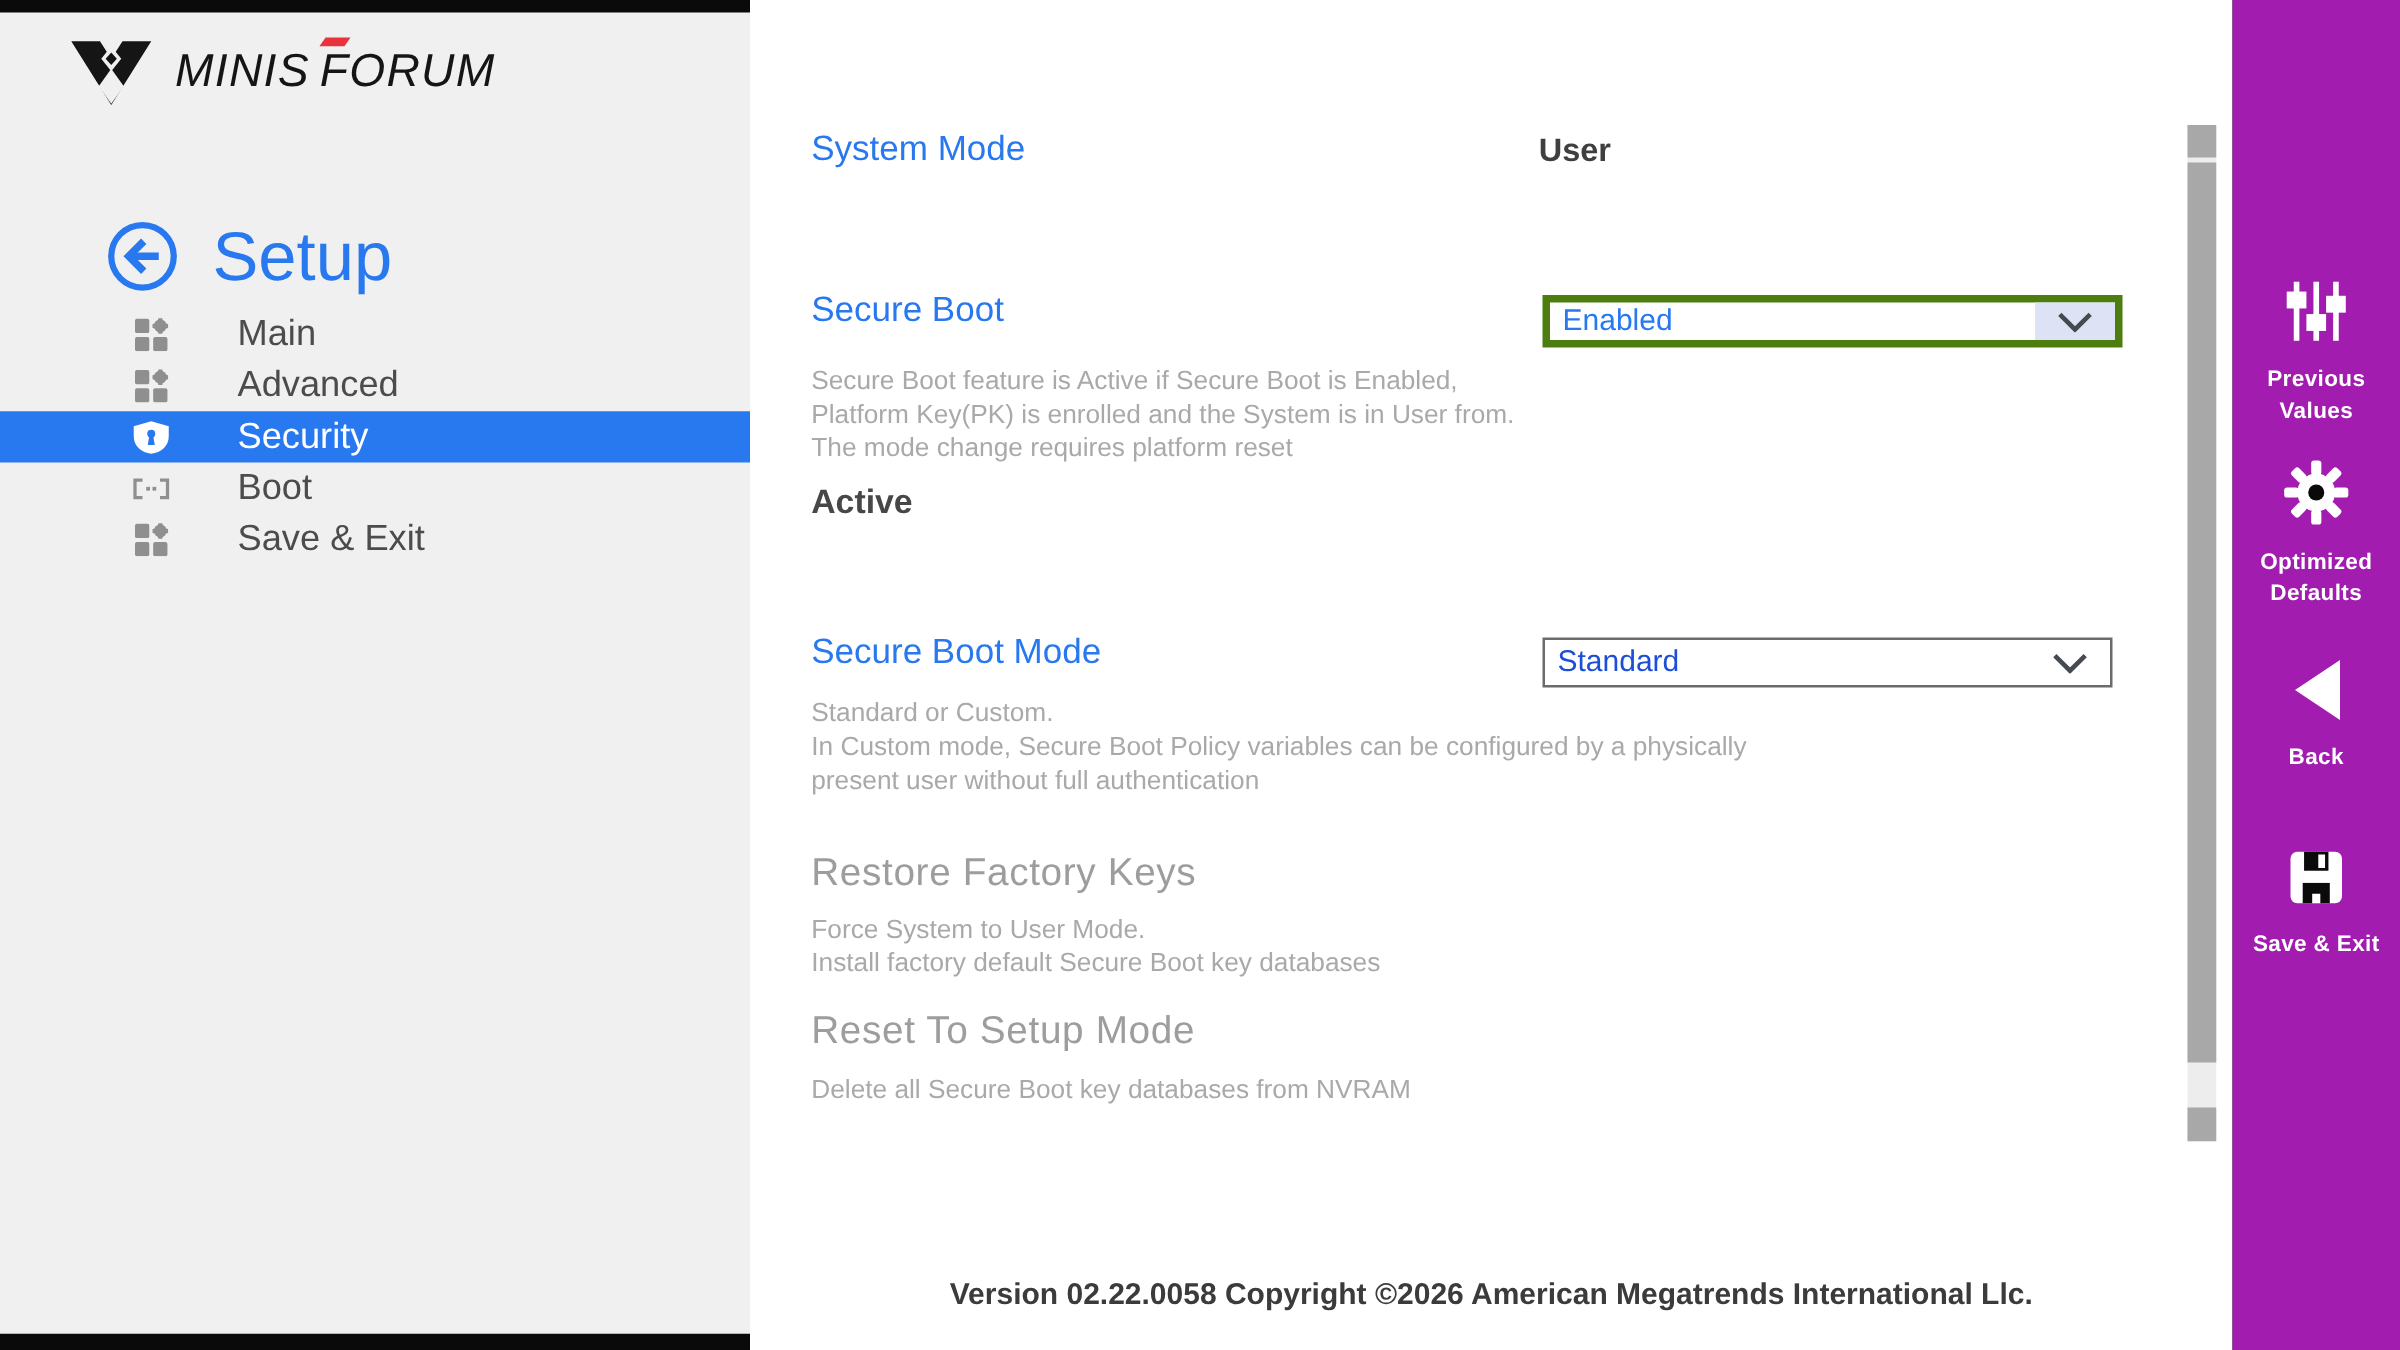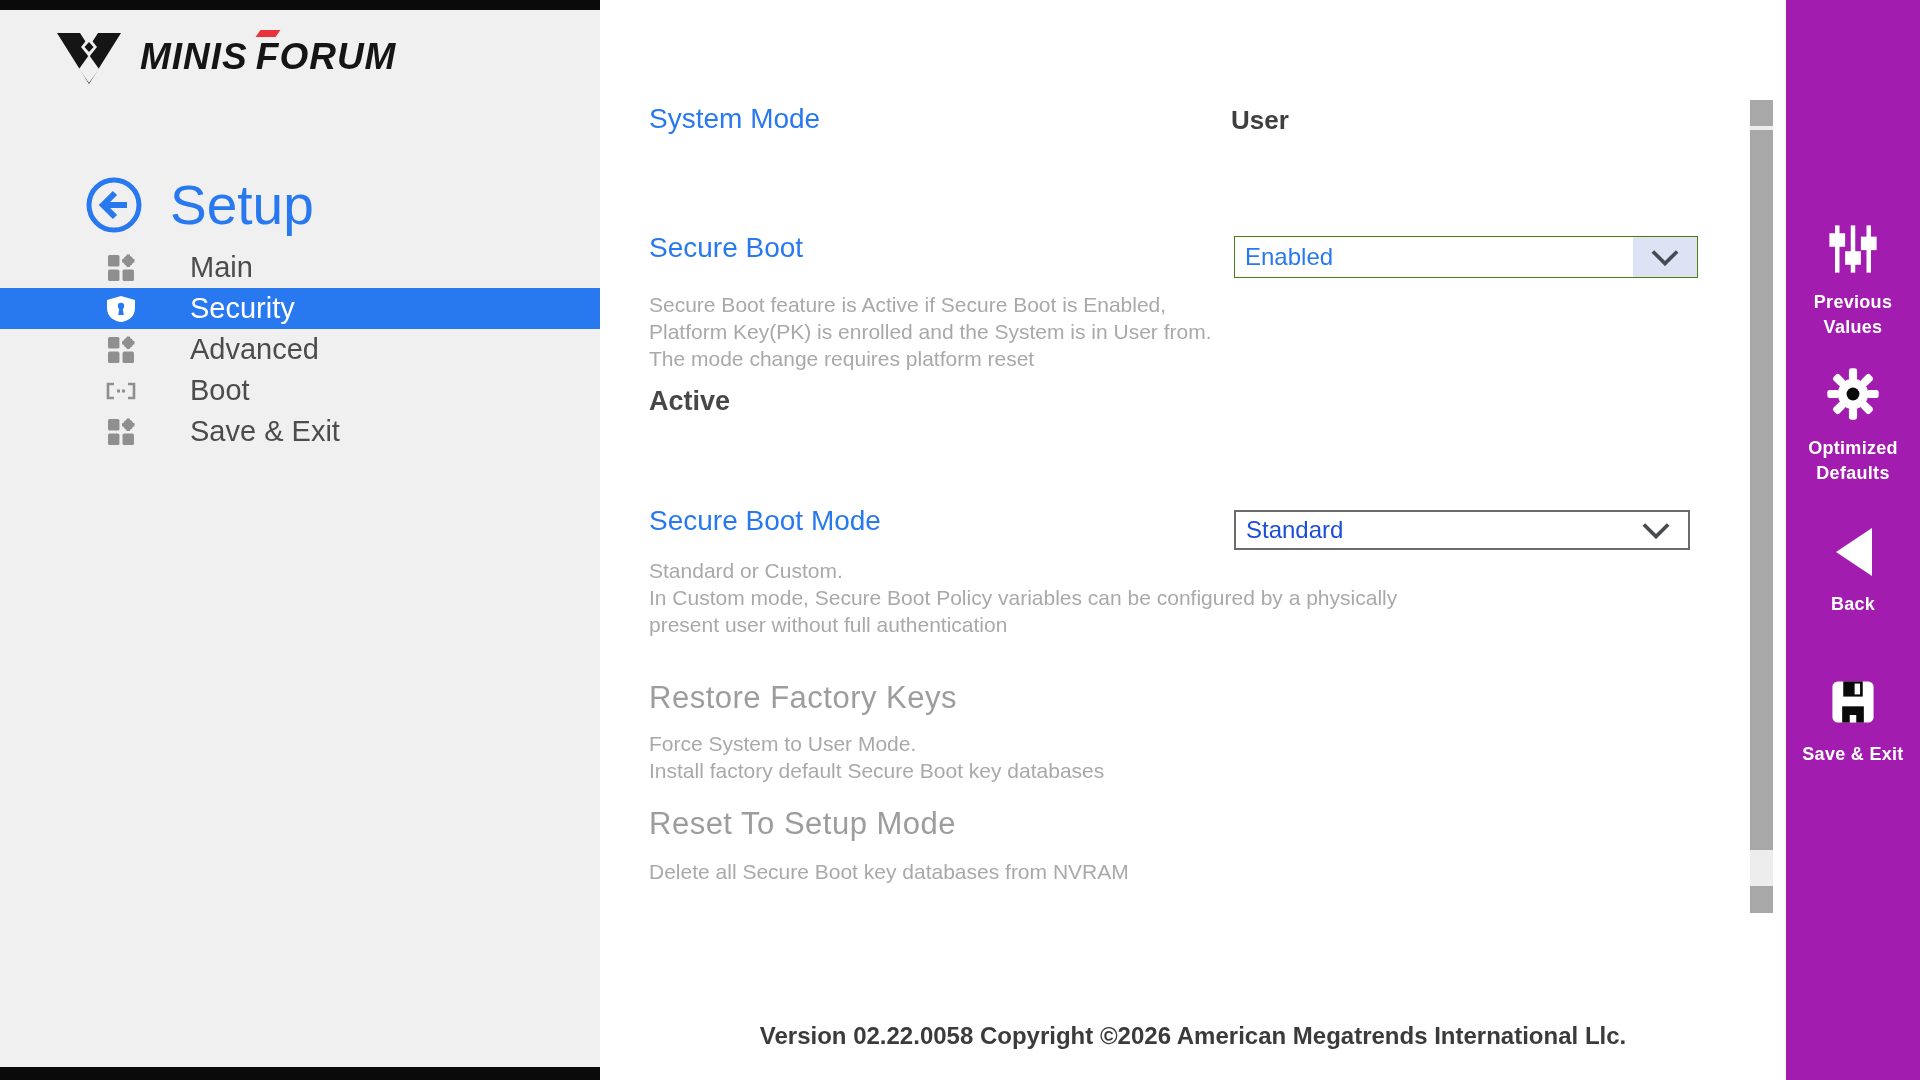--- a/index.html
+++ b/index.html
@@ -5,21 +5,21 @@
   * { box-sizing: border-box; }
   html,body { margin:0; padding:0; background:#000; }
   .screen {
     position:relative; width:1920px; height:1080px; overflow:hidden;
     background:#0a0a0a; font-family:"Liberation Sans","DejaVu Sans",sans-serif;
   }
 
   
   .sidebar { position:absolute; left:0; top:10px; width:600px; height:1057px; background:#f0f0f0; }
   .logo { position:absolute; left:52px; top:18px; display:flex; align-items:center; }
-  .logo-text { position:relative; margin-left:14px; font-style:italic; font-weight:700;
+  .logo-text { position:relative; margin-left:14px; font-style:italic; font-weight:400;
                font-size:37px; color:#151515; letter-spacing:1px; display:flex; }
   .logo-right { position:relative; margin-left:8px; }
   .red-mark { position:absolute; top:-6px; left:2px; width:20px; height:7px;
               background:#e8323c; transform:skewX(-35deg); }
   .setup-row { position:absolute; left:84px; top:163px; display:flex; align-items:center; }
   .setup-title { margin-left:26px; font-size:55px; color:#2878f0; }
   .menu { position:absolute; left:0; top:237px; width:624px; }
   .menu-item { display:flex; align-items:center; height:41px; cursor:default; }
   .mi-icon { width:34px; margin-left:104px; display:flex; justify-content:center; align-items:center; }
   .mi-label { margin-left:52px; font-size:29px; color:#4c4c4c; }
@@ -29,21 +29,21 @@
   
   .main { position:absolute; left:600px; top:0; width:1186px; height:1080px; background:#ffffff; }
   .flabel { position:absolute; left:49px; font-size:28px; color:#2878f0; }
   .fvalue { position:absolute; left:631px; font-size:26px; color:#3f3f3f; font-weight:700; }
   .status { position:absolute; left:49px; font-size:27px; color:#474747; font-weight:700; }
   .help { position:absolute; left:49px; font-size:21px; line-height:27px; color:#a9a9a9; }
   .gray-header { position:absolute; left:49px; font-size:31px; color:#9d9d9d; letter-spacing:0.5px; cursor:default; }
   .select { position:absolute; left:634px; display:flex; align-items:stretch; background:#fff; cursor:default; }
   .select .val { flex:1; display:flex; align-items:center; padding-left:10px; font-size:24px; color:#1d4ed8; }
   .select .chev { width:64px; display:flex; align-items:center; justify-content:center; }
-  .select.focused { border:1px solid #4d7c0f; }
+  .select.focused { border:6px solid #4d7c0f; }
   .select.focused .val { color:#2878f0; }
   .select.focused .chev { background:#dde3f4; }
   .select.plain { border:2px solid #6b6b6b; }
   .footer { position:absolute; left:43px; top:1022px; width:1100px; text-align:center;
             font-size:24px; font-weight:700; color:#3b3b3b; }
 
   
   .scrollbar { position:absolute; left:1750px; top:100px; width:23px; height:813px; background:#ededed; }
   .sb-up    { position:absolute; top:0; left:0; right:0; height:26px; background:#a8a8a8; }
   .sb-thumb { position:absolute; top:30px; left:0; right:0; height:720px; background:#a8a8a8; }
@@ -97,44 +97,44 @@
             <rect x="14" y="15" width="11" height="11" rx="1.5"></rect>
             <circle cx="19.5" cy="6.5" r="5"></circle>
             <rect x="17.8" y="0.5" width="3.4" height="3" rx="0.5"></rect>
             <rect x="17.8" y="9.5" width="3.4" height="3" rx="0.5"></rect>
             <rect x="13.5" y="4.8" width="3" height="3.4" rx="0.5"></rect>
             <rect x="22.5" y="4.8" width="3" height="3.4" rx="0.5"></rect>
           </svg>
         </span>
         <span class="mi-label">Main</span>
       </div>
-      <div class="menu-item selected">
-        <span class="mi-icon">
-          <svg width="30" height="28" viewBox="0 0 30 28">
-            <path d="M15 1 L29 5 V13 C29 21 23 26 15 27 C7 26 1 21 1 13 V5 Z" fill="#ffffff"></path>
-            <circle cx="15" cy="11" r="3.2" fill="#2878f0"></circle>
-            <path d="M13.4 13 h3.2 l1.2 7 h-5.6 z" fill="#2878f0"></path>
-          </svg>
-        </span>
-        <span class="mi-label">Security</span>
-      </div>
       <div class="menu-item">
         <span class="mi-icon">
           <svg width="27" height="27" viewBox="0 0 26 26" fill="#8f8f8f">
             <rect x="0" y="1" width="11" height="11" rx="1.5"></rect>
             <rect x="0" y="15" width="11" height="11" rx="1.5"></rect>
             <rect x="14" y="15" width="11" height="11" rx="1.5"></rect>
             <circle cx="19.5" cy="6.5" r="5"></circle>
             <rect x="17.8" y="0.5" width="3.4" height="3" rx="0.5"></rect>
             <rect x="17.8" y="9.5" width="3.4" height="3" rx="0.5"></rect>
             <rect x="13.5" y="4.8" width="3" height="3.4" rx="0.5"></rect>
             <rect x="22.5" y="4.8" width="3" height="3.4" rx="0.5"></rect>
           </svg>
         </span>
         <span class="mi-label">Advanced</span>
+      </div>
+      <div class="menu-item selected">
+        <span class="mi-icon">
+          <svg width="30" height="28" viewBox="0 0 30 28">
+            <path d="M15 1 L29 5 V13 C29 21 23 26 15 27 C7 26 1 21 1 13 V5 Z" fill="#ffffff"></path>
+            <circle cx="15" cy="11" r="3.2" fill="#2878f0"></circle>
+            <path d="M13.4 13 h3.2 l1.2 7 h-5.6 z" fill="#2878f0"></path>
+          </svg>
+        </span>
+        <span class="mi-label">Security</span>
       </div>
       <div class="menu-item">
         <span class="mi-icon">
           <svg width="30" height="22" viewBox="0 0 30 22" fill="none" stroke="#8f8f8f" stroke-width="2.6">
             <path d="M8 4 H2 V18 H8"></path>
             <path d="M22 4 H28 V18 H22"></path>
             <rect x="11" y="9.5" width="3" height="3" fill="#8f8f8f" stroke="none"></rect>
             <rect x="16" y="9.5" width="3" height="3" fill="#8f8f8f" stroke="none"></rect>
           </svg>
         </span>

